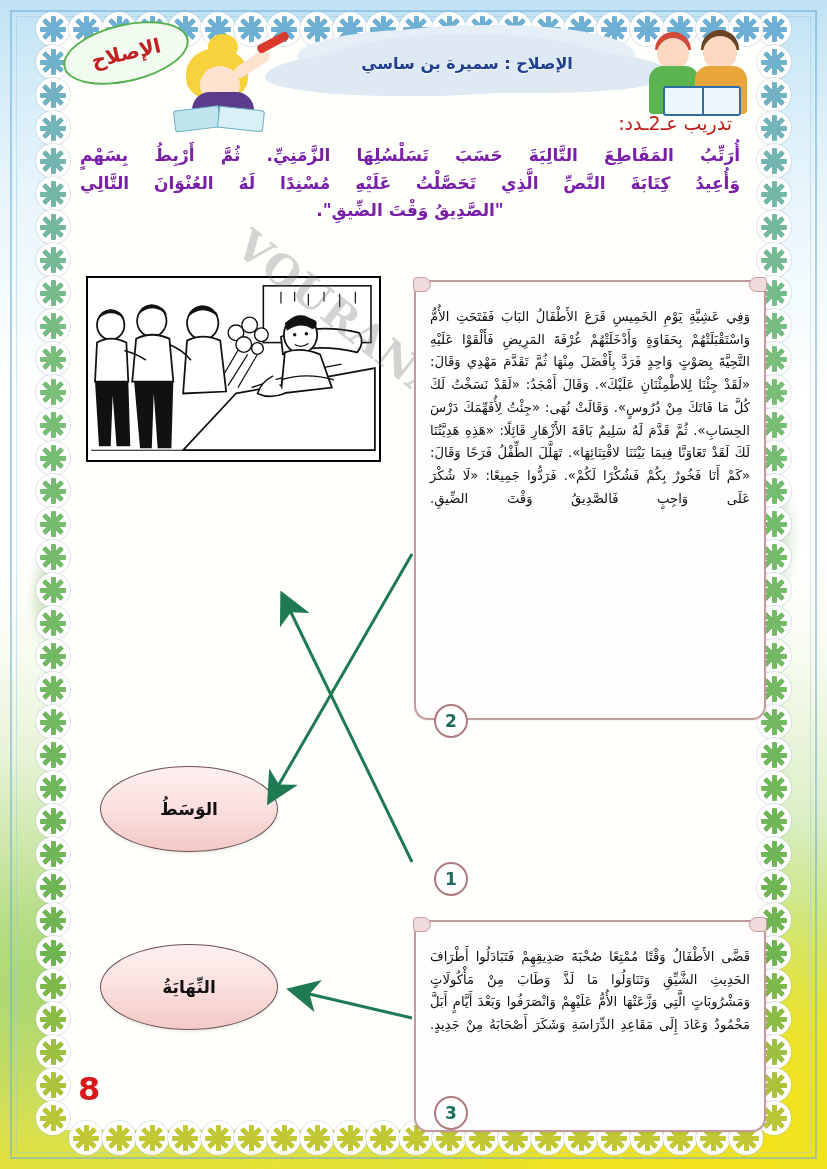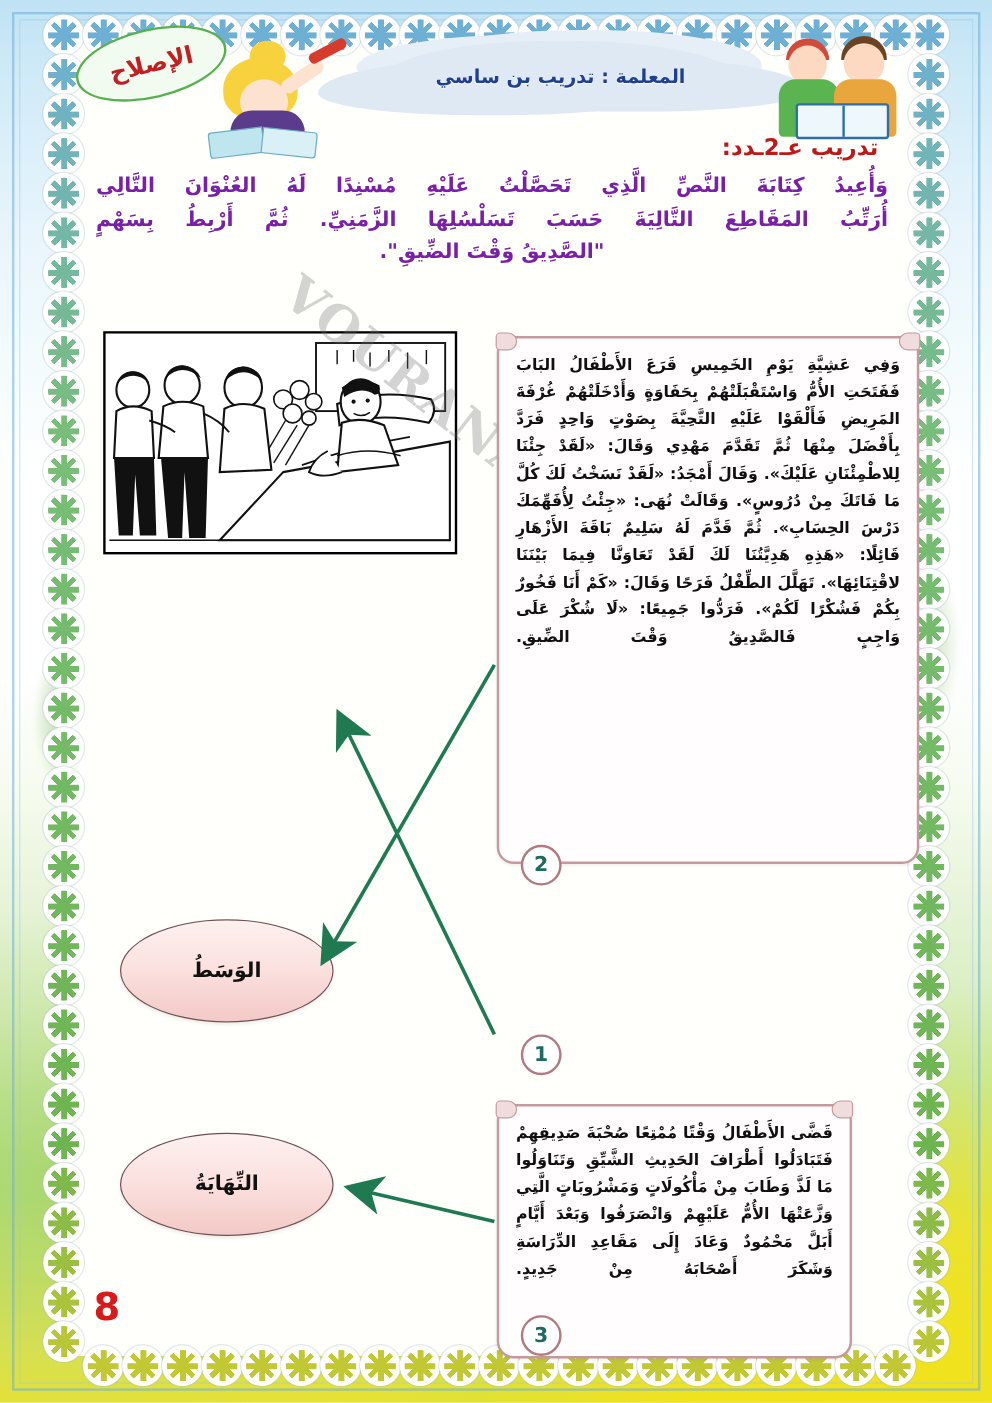--- a/index.html
+++ b/index.html
@@ -156,21 +156,21 @@
   .kids .hair-b { position:absolute; left:54px; top:0px; width:38px; height:20px; background:#6b4322; border-radius:19px 19px 0 0; }
   .kids .body-b { position:absolute; left:48px; top:36px; width:52px; height:48px; background:#e8a63c; border-radius:14px 14px 4px 4px; }
   .kids .book   { position:absolute; left:16px; top:56px; width:78px; height:30px; background:#eef7fb; border:2px solid #2f6fa8; border-radius:3px; }
   .kids .book::after { content:""; position:absolute; left:50%; top:0; width:2px; height:100%; background:#2f6fa8; }
 
   
   .ex-title {
     position: absolute;
     right: 95px; top: 112px;
     direction: rtl;
-    font-size: 19px; font-weight: 700;
+    font-size: 19px; font-weight: 400;
     color: #c01818;
     white-space: nowrap;
   }
 
   
   .instructions {
     position: absolute;
     left: 80px; top: 142px;
     width: 660px;
     direction: rtl;
@@ -233,22 +233,23 @@
     border-radius: 14px;
     box-shadow: 0 1px 2px rgba(0,0,0,0.06);
   }
   .text-box .tb-body {
     direction: rtl;
     text-align: justify;
     text-align-last: justify;
     font-size: 13.2px;
     line-height: 1.72;
     color: #101010;
-    font-weight: 700;
+    font-weight: 400;
     padding: 12px 14px 10px 14px;
+    margin-top: 12px;
   }
   .corner-tab {
     position: absolute;
     width: 18px; height: 15px;
     background: #f0dcdd;
     border: 1px solid #c49a9e;
     border-radius: 4px 8px 8px 4px;
   }
   .corner-tab.tl { left: -3px; top: -5px; }
   .corner-tab.tr { right: -3px; top: -5px; border-radius: 8px 4px 4px 8px; }
@@ -260,21 +261,21 @@
     background: #ffffff;
     border: 2px solid #b07a80;
     display: flex; align-items: center; justify-content: center;
     font-size: 17px; font-weight: 700;
     color: #1d6b5e;
     z-index: 5;
   }
 
   #box-2 { left: 414px; top: 280px; width: 352px; height: 440px; }
   #box-1 { left: 414px; top: 758px; width: 352px; height: 140px; }
-  #box-3 { left: 414px; top: 920px; width: 296px; height: 212px; }
+  #box-3 { left: 414px; top: 920px; width: 352px; height: 212px; }
 
   #badge-2 { left: 434px; top: 704px; }
   #badge-1 { left: 434px; top: 862px; }
   #badge-3 { left: 434px; top: 1096px; }
 
   
   .arrows { position: absolute; inset: 0; pointer-events: none; }
 
   
   .page-number {
@@ -423,39 +424,39 @@
         <div class="hair"></div>
         <div class="face"></div>
       <div class="body"></div>
         <div class="arm"></div>
         <div class="pen"></div>
       <div class="book-l"></div>
         <div class="book-r"></div>
     </div>
 
     <div class="cloud">
-      <span class="cloud-text">المعلمة : تدريب بن ساسي</span>
+      <span class="cloud-text">الإصلاح : سميرة بن ساسي</span>
     </div>
 
     <div class="kids">
       <div class="cap-a"></div>
         <div class="head-a"></div>
         <div class="body-a"></div>
       <div class="hair-b"></div>
         <div class="head-b"></div>
         <div class="body-b"></div>
       <div class="book"></div>
     </div>
   </div>
 
   <div class="ex-title">تدريب عـ2ـدد:</div>
 
   <div class="instructions">
+    <div>أُرَتِّبُ المَقَاطِعَ التَّالِيَةَ حَسَبَ تَسَلْسُلِهَا الزَّمَنِيِّ. ثُمَّ أَرْبِطُ بِسَهْمٍ</div>
     <div>وَأُعِيدُ كِتَابَةَ النَّصِّ الَّذِي تَحَصَّلْتُ عَلَيْهِ مُسْنِدًا لَهُ العُنْوَانَ التَّالِي</div>
-    <div>أُرَتِّبُ المَقَاطِعَ التَّالِيَةَ حَسَبَ تَسَلْسُلِهَا الزَّمَنِيِّ. ثُمَّ أَرْبِطُ بِسَهْمٍ</div>
     <div class="line-last">"الصَّدِيقُ وَقْتَ الضِّيقِ".</div>
   </div>
 
   <div class="picture-frame">
     <svg class="pic-svg" viewBox="0 0 295 186">
       <rect x="0" y="0" width="295" height="186" fill="#ffffff"></rect>
 
       <rect x="178" y="8" width="110" height="58" fill="none" stroke="#111" stroke-width="1.6"></rect>
       <g stroke="#111" stroke-width="1.2">
         <line x1="196" y1="14" x2="196" y2="26"></line>

